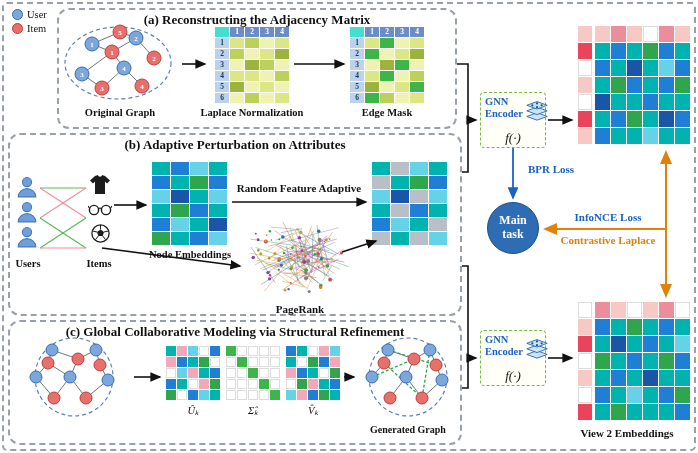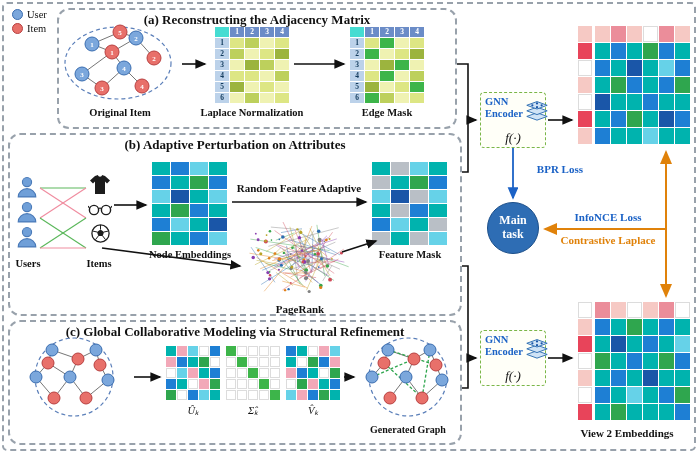--- a/index.html
+++ b/index.html
@@ -73,21 +73,21 @@
       <text x="50" y="30.5" text-anchor="middle" font-size="7" font-weight="bold" fill="#fff">1</text>
       <circle cx="92" cy="34" r="7" fill="#e8706a" stroke="#b84040" stroke-width="1"></circle>
       <text x="92" y="36.5" text-anchor="middle" font-size="7" font-weight="bold" fill="#fff">2</text>
       <circle cx="40" cy="64" r="7" fill="#e8706a" stroke="#b84040" stroke-width="1"></circle>
       <text x="40" y="66.5" text-anchor="middle" font-size="7" font-weight="bold" fill="#fff">3</text>
       <circle cx="80" cy="62" r="7" fill="#e8706a" stroke="#b84040" stroke-width="1"></circle>
       <text x="80" y="64.5" text-anchor="middle" font-size="7" font-weight="bold" fill="#fff">4</text>
       <circle cx="58" cy="8" r="7" fill="#e8706a" stroke="#b84040" stroke-width="1"></circle>
       <text x="58" y="10.5" text-anchor="middle" font-size="7" font-weight="bold" fill="#fff">5</text>
     </svg>
-  <div class="lbl" style="left:60px;top:107px;width:120px">Original Item</div>
+  <div class="lbl" style="left:60px;top:107px;width:120px">Original Graph</div>
   <div class="matrix" style="left: 215px; top: 27px; grid-template-columns: repeat(5, 14px); grid-auto-rows: 10px;">
       <div class="cell" style="background: rgb(69, 220, 210);"></div>
       <div class="cell" style="background: rgb(107, 140, 199); color: rgb(255, 255, 255);">1</div>
       <div class="cell" style="background: rgb(107, 140, 199); color: rgb(255, 255, 255);">2</div>
       <div class="cell" style="background: rgb(107, 140, 199); color: rgb(255, 255, 255);">3</div>
       <div class="cell" style="background: rgb(107, 140, 199); color: rgb(255, 255, 255);">4</div>
       <div class="cell" style="background: rgb(188, 210, 234); color: rgb(18, 58, 92);">1</div>
       <div class="cell" style="background: rgb(221, 230, 132);"></div>
       <div class="cell" style="background: rgb(189, 208, 92);"></div>
       <div class="cell" style="background: rgb(239, 242, 178);"></div>
@@ -247,21 +247,20 @@
       <div class="cell" style="background: rgb(0, 179, 174);"></div>
       <div class="cell" style="background: rgb(30, 127, 212);"></div>
       <div class="cell" style="background: rgb(102, 210, 232);"></div>
       <div class="cell" style="background: rgb(0, 179, 174);"></div>
       <div class="cell" style="background: rgb(185, 191, 198);"></div>
       <div class="cell" style="background: rgb(185, 191, 198);"></div>
       <div class="cell" style="background: rgb(0, 179, 174);"></div>
       <div class="cell" style="background: rgb(185, 191, 198);"></div>
       <div class="cell" style="background: rgb(102, 210, 232);"></div>
     </div>
-  <div class="lbl" style="left:340px;top:249px;width:140px">Feature Mask</div>
   <svg id="pagerank-svg" width="130" height="88" style="position:absolute;left:235px;top:214px">
       <line x1="70.61694393167272" y1="67.3189024925232" x2="89.33830618858337" y2="31.571702480316162" stroke="#8a3fb0" stroke-width="0.5" opacity="0.85"></line>
       <line x1="25.145735293626785" y1="54.80706697702408" x2="85.99817037582397" y2="29.492209434509277" stroke="#e0801a" stroke-width="0.5" opacity="0.85"></line>
       <line x1="65.22169038653374" y1="70.20392084121704" x2="50.281511545181274" y2="39.70856714248657" stroke="#3aa54a" stroke-width="0.5" opacity="0.85"></line>
       <line x1="105.11027678847313" y1="40.96210479736328" x2="64.26186308264732" y2="18.350981414318085" stroke="#2b6cb0" stroke-width="0.5" opacity="0.85"></line>
       <line x1="80.03337144851685" y1="35.944058418273926" x2="41.90238383365795" y2="51.85116958618164" stroke="#d04a5a" stroke-width="0.5" opacity="0.85"></line>
       <line x1="95.55974006652832" y1="45.625492095947266" x2="79.51209768652916" y2="46.17641592025757" stroke="#808080" stroke-width="0.5" opacity="0.85"></line>
       <line x1="72.50010594725609" y1="25.239997901022434" x2="19.887036327272654" y2="50.763854026794434" stroke="#b8a425" stroke-width="0.5" opacity="0.85"></line>
       <line x1="61.68596729636192" y1="56.076664447784424" x2="87.8147041797638" y2="32.93534517288208" stroke="#8a3fb0" stroke-width="0.5" opacity="0.85"></line>
       <line x1="29.20848712325096" y1="77.29270499944687" x2="67.93265029788017" y2="30.457190215587616" stroke="#e0801a" stroke-width="0.5" opacity="0.85"></line>
@@ -583,21 +582,21 @@
             <circle cx="10" cy="10" r="1.2"></circle>
             <circle cx="15" cy="8" r="1.2"></circle>
             <circle cx="20" cy="10" r="1.2"></circle>
             <circle cx="15" cy="12" r="1.2"></circle>
           </g>
       </svg>
     </div>
     <div class="enc-f">f(·)</div>
   </div>
 
-  <div class="lbl blue-lbl" style="left:519px;top:163px;width:64px;font-size:11px;text-align:right">BPR Loss</div>
+  <div class="lbl blue-lbl" style="left:519px;top:163px;width:64px;font-size:11px;text-align:center">BPR Loss</div>
   <div class="maintask" style="left:487px;top:202px">
     <span>Main</span>
     <span>task</span>
   </div>
   <div class="lbl blue-lbl" style="left:548px;top:211px;width:120px;font-size:11px">InfoNCE Loss</div>
   <div class="lbl orange-lbl" style="left:545px;top:234px;width:126px;font-size:11px">Contrastive Laplace</div>
 
   <div class="matrix" style="left: 578px; top: 26px; grid-template-columns: repeat(1, 14px); grid-auto-rows: 16px;">
       <div class="cell" style="background: rgb(246, 201, 196);"></div>
       <div class="cell" style="background: rgb(232, 68, 90);"></div>

